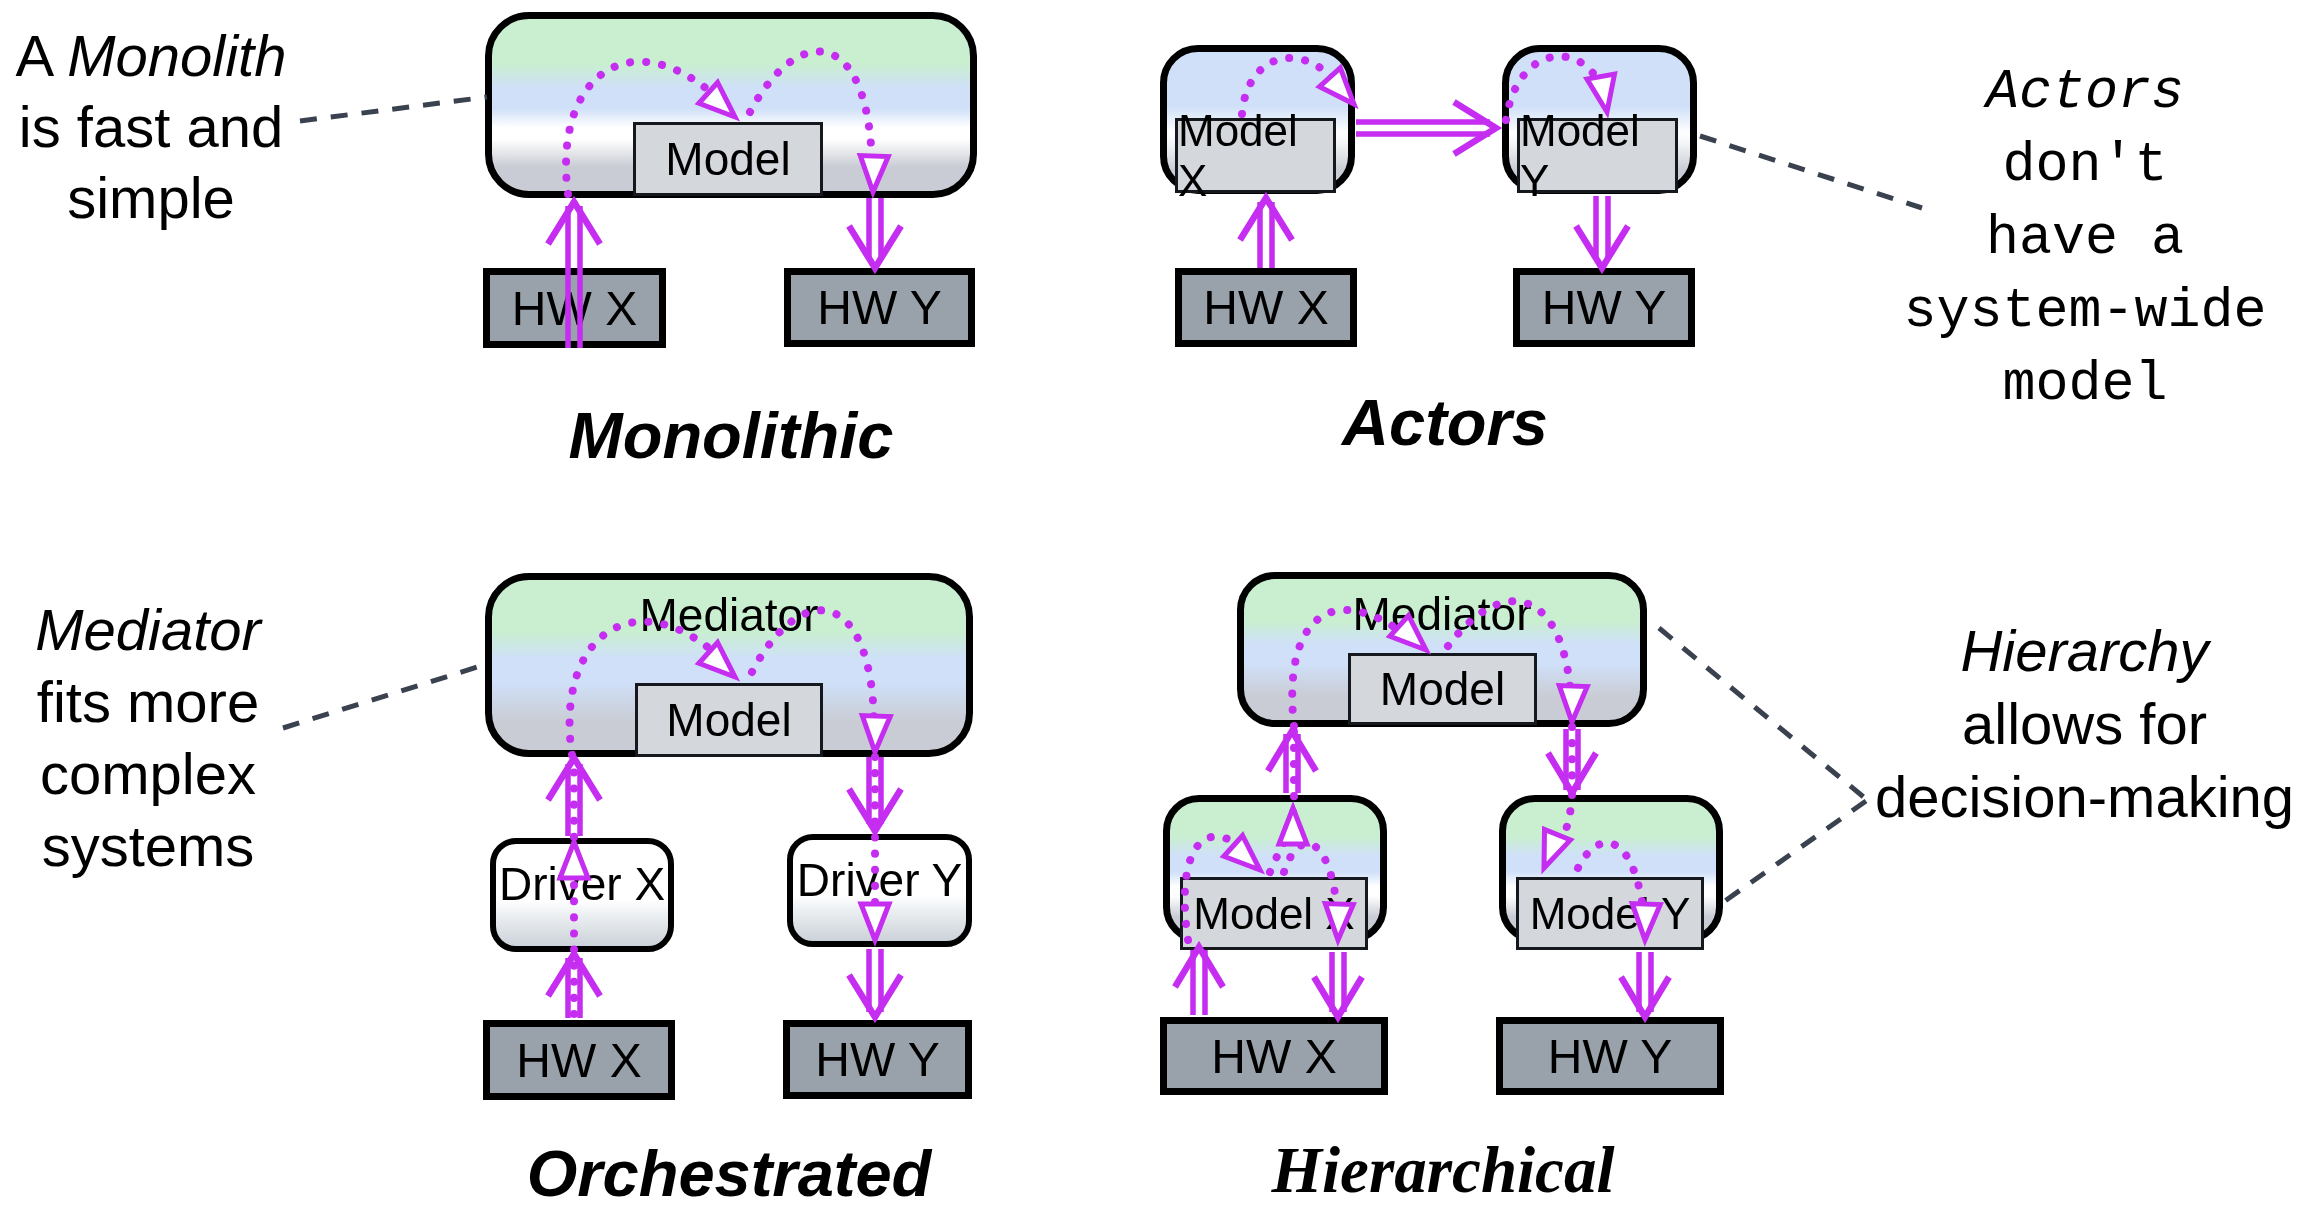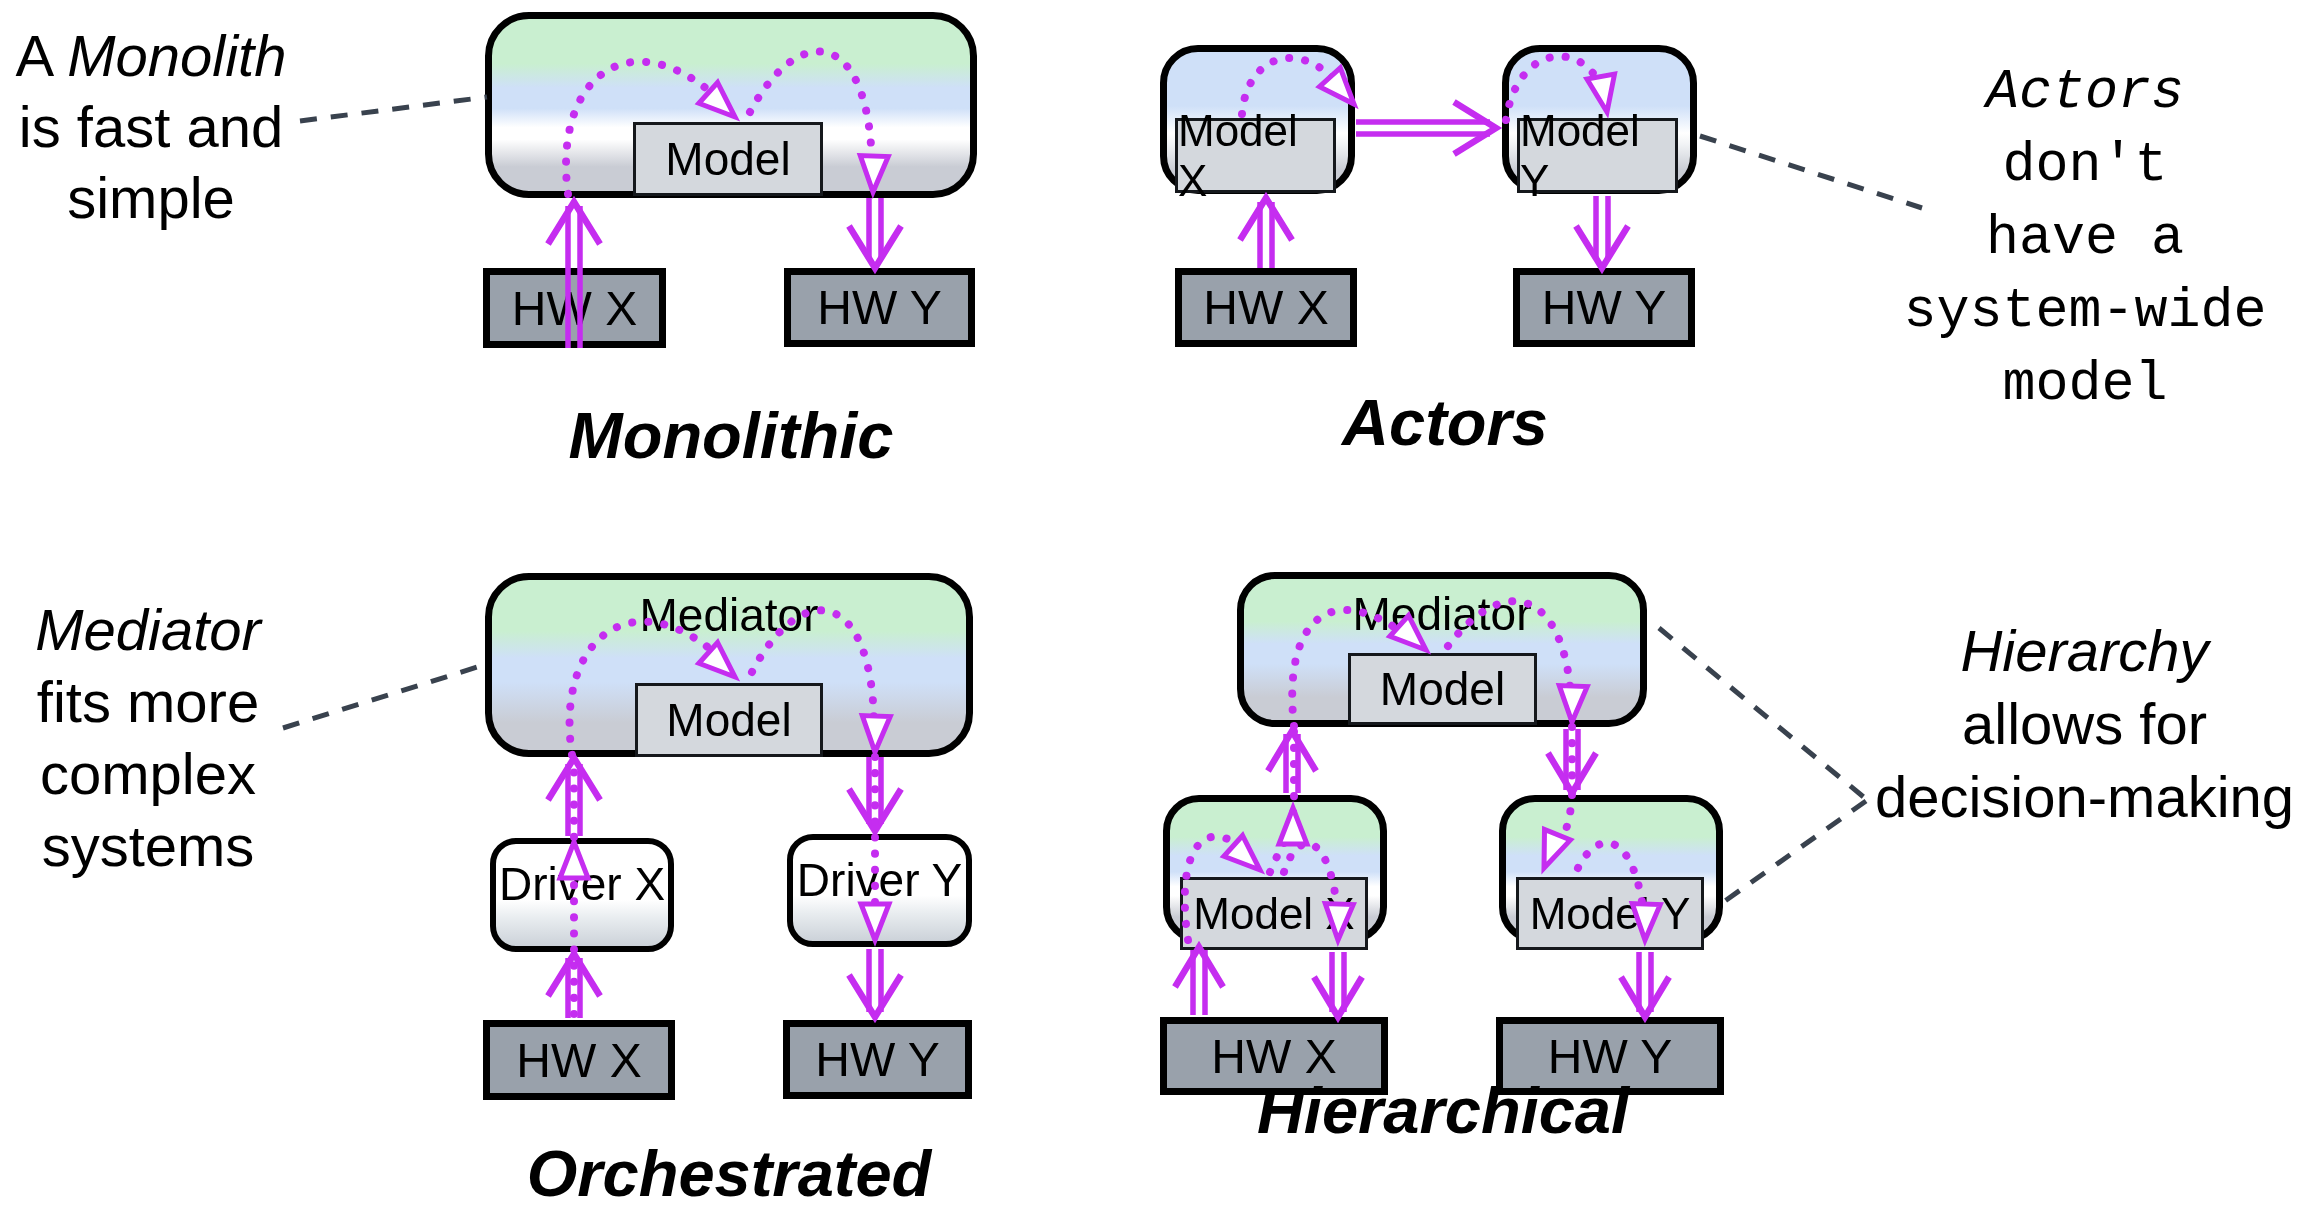--- a/index.html
+++ b/index.html
@@ -107,21 +107,21 @@
 <div class="cont grad-gbwg" style="left:1499px;top:795px;width:224px;height:148px;border-radius:36px;"></div>
 <div class="mbox grad-modelband" style="left:1516px;top:877px;width:188px;height:73px;font-size:44px;">
   <span>Model Y</span>
 </div>
 <div class="hw" style="left:1160px;top:1017px;width:228px;height:78px;">
   <span>HW X</span>
 </div>
 <div class="hw" style="left:1496px;top:1017px;width:228px;height:78px;">
   <span>HW Y</span>
 </div>
-<div class="caption" style="left:1243px;top:1073px;width:400px;">Hierarchical</div>
+<div class="caption" style="left:1243px;top:1133px;width:400px;font-family:Liberation Serif, serif;">Hierarchical</div>
 
 <div class="note" id="note-monolith">
   <div><span>A </span><span class="it">Monolith</span></div>
   <div>is fast and</div>
   <div>simple</div>
 </div>
 <div class="note" id="note-actors">
   <div><span class="it">Actors</span><span> don't</span></div>
   <div>have a</div>
   <div>system-wide</div>

